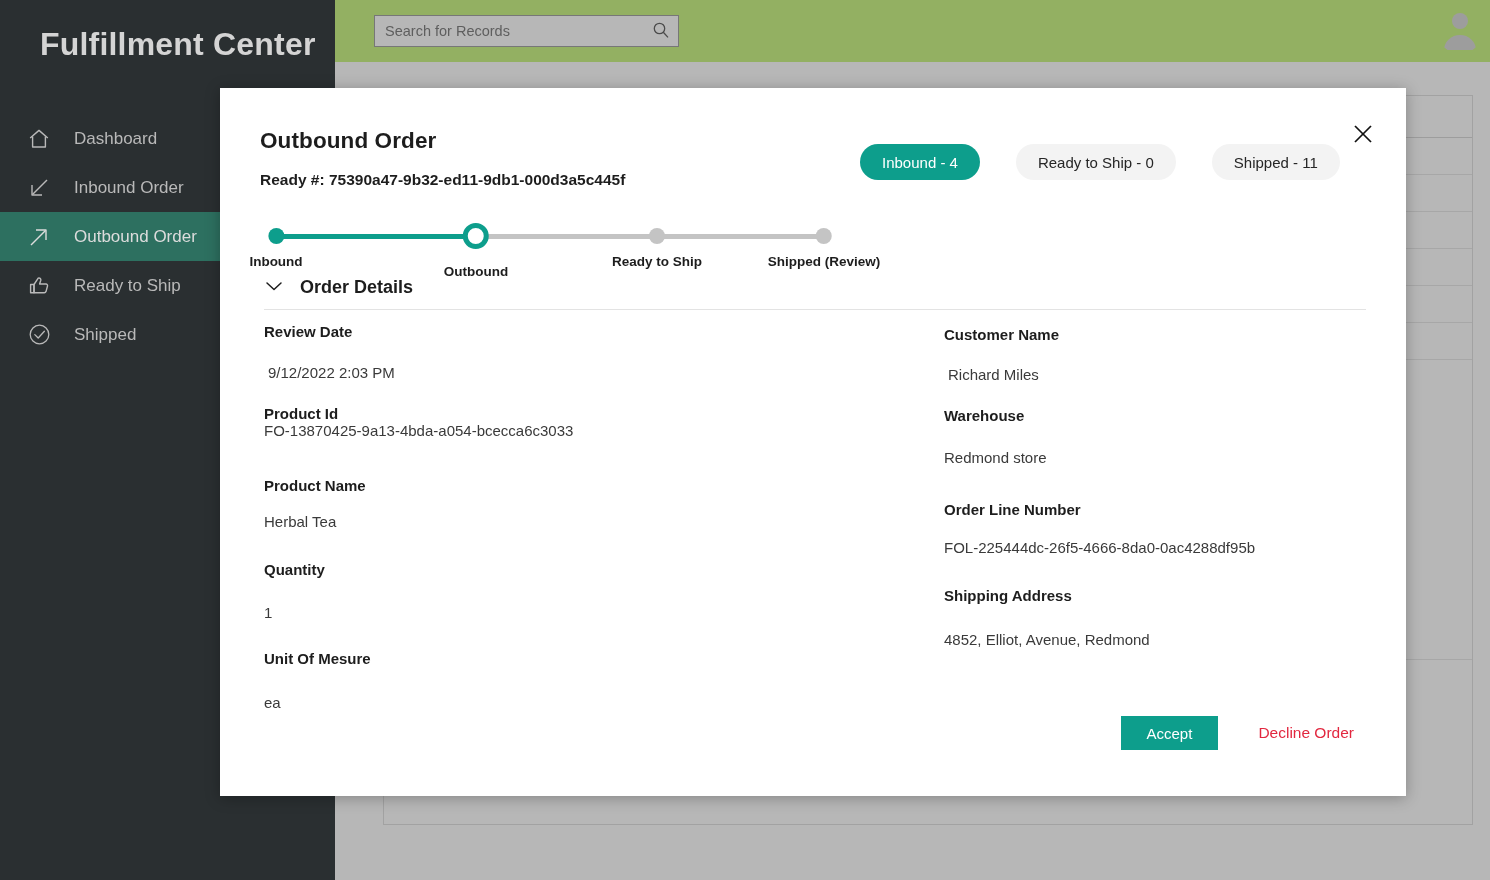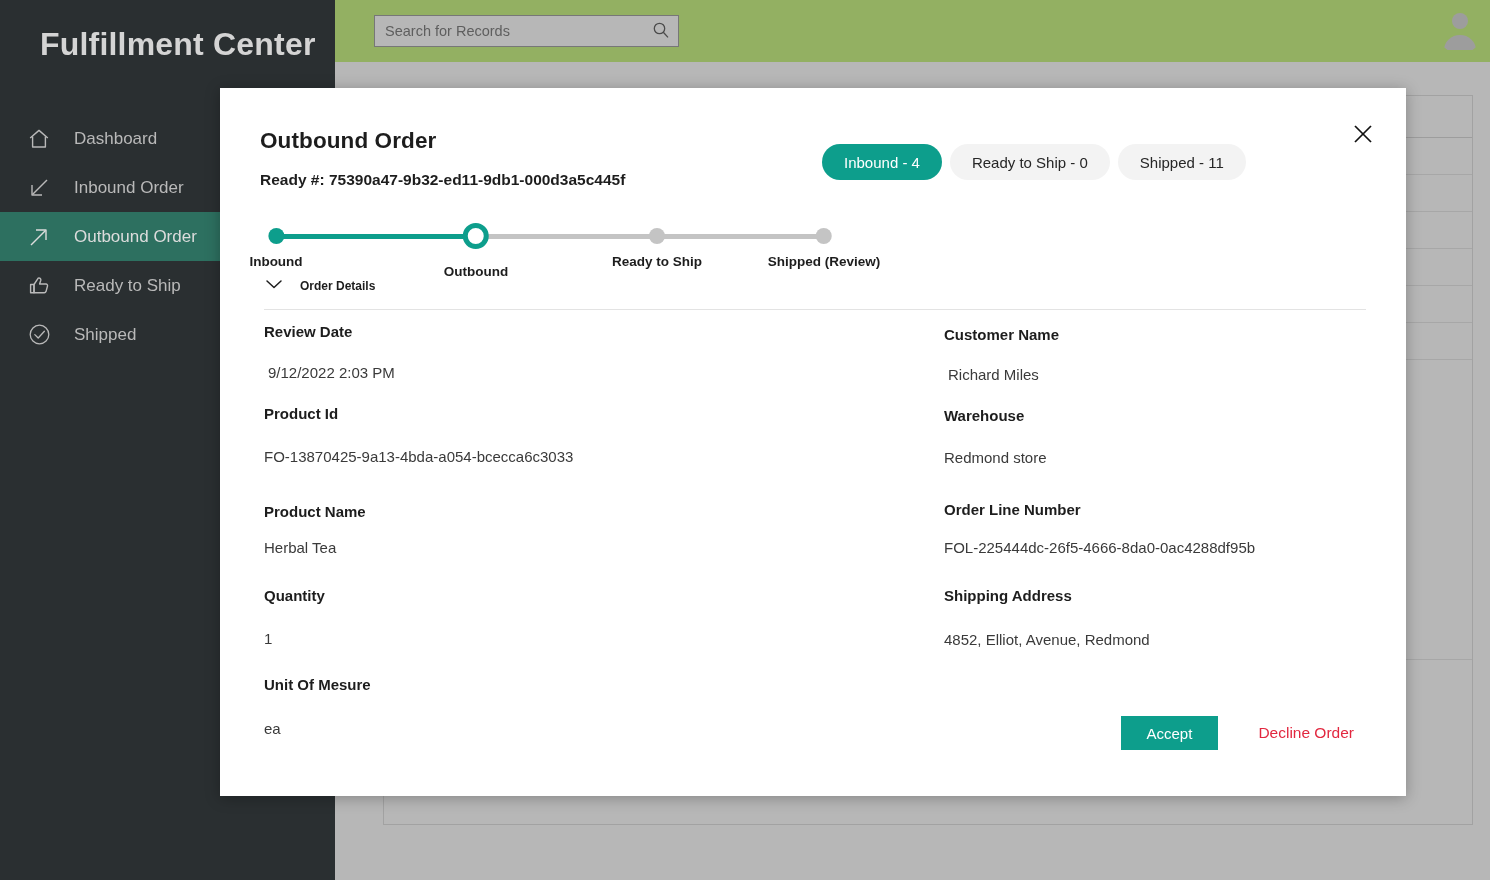--- a/index.html
+++ b/index.html
@@ -193,24 +193,24 @@
     position: absolute;
     left: 40px;
     top: 83px;
     font-size: 15.5px;
     font-weight: bold;
     color: #1d1d1d;
   }
 
   .pills {
     position: absolute;
-    left: 602px;
+    left: 640px;
     top: 56px;
     display: flex;
-    gap: 8px;
+    gap: 36px;
   }
   .pill {
     height: 36px;
     padding: 0 22px;
     border-radius: 18px;
     display: flex;
     align-items: center;
     justify-content: center;
     font-size: 15px;
     background: #f3f3f3;
@@ -293,21 +293,21 @@
     top: 189px;
     display: flex;
     align-items: center;
     gap: 16px;
     cursor: pointer;
     background: transparent;
     border: none;
     font-family: "Liberation Sans", sans-serif;
   }
   .details-toggle .dt-label {
-    font-size: 12px;
+    font-size: 18px;
     font-weight: bold;
     color: #1d1d1d;
   }
 
   .hr {
     position: absolute;
     left: 44px;
     top: 221px;
     width: 1102px;
     height: 1px;
@@ -335,21 +335,21 @@
   .fvalue {
     font-size: 15px;
     color: #3a3a3a;
     line-height: 1.1;
   }
 
   
   .col.left .f1 .flabel { margin-top: 4px; }
   .col.left .f1 .fvalue { margin-top: 24px; padding-left: 4px; }
   .col.left .f2 .flabel { margin-top: 25px; }
-  .col.left .f2 .fvalue { margin-top: 26px; }
+  .col.left .f2 .fvalue { }
   .col.left .f3 .flabel { margin-top: 39px; }
   .col.left .f3 .fvalue { margin-top: 19px; }
   .col.left .f4 .flabel { margin-top: 32px; }
   .col.left .f4 .fvalue { margin-top: 26px; }
   .col.left .f5 .flabel { margin-top: 30px; }
   .col.left .f5 .fvalue { margin-top: 27px; }
 
   
   .col.right .f1 .flabel { margin-top: 7px; }
   .col.right .f1 .fvalue { margin-top: 23px; padding-left: 4px; }

